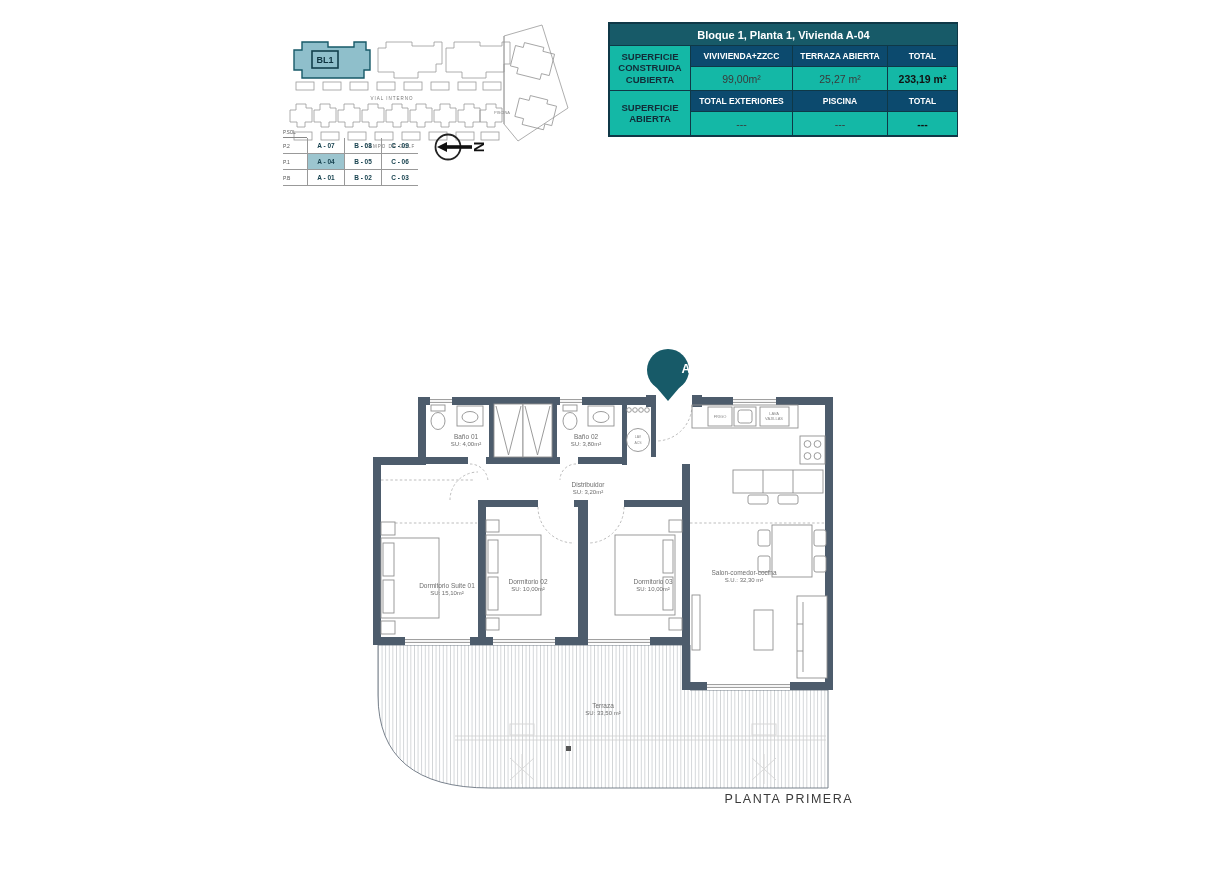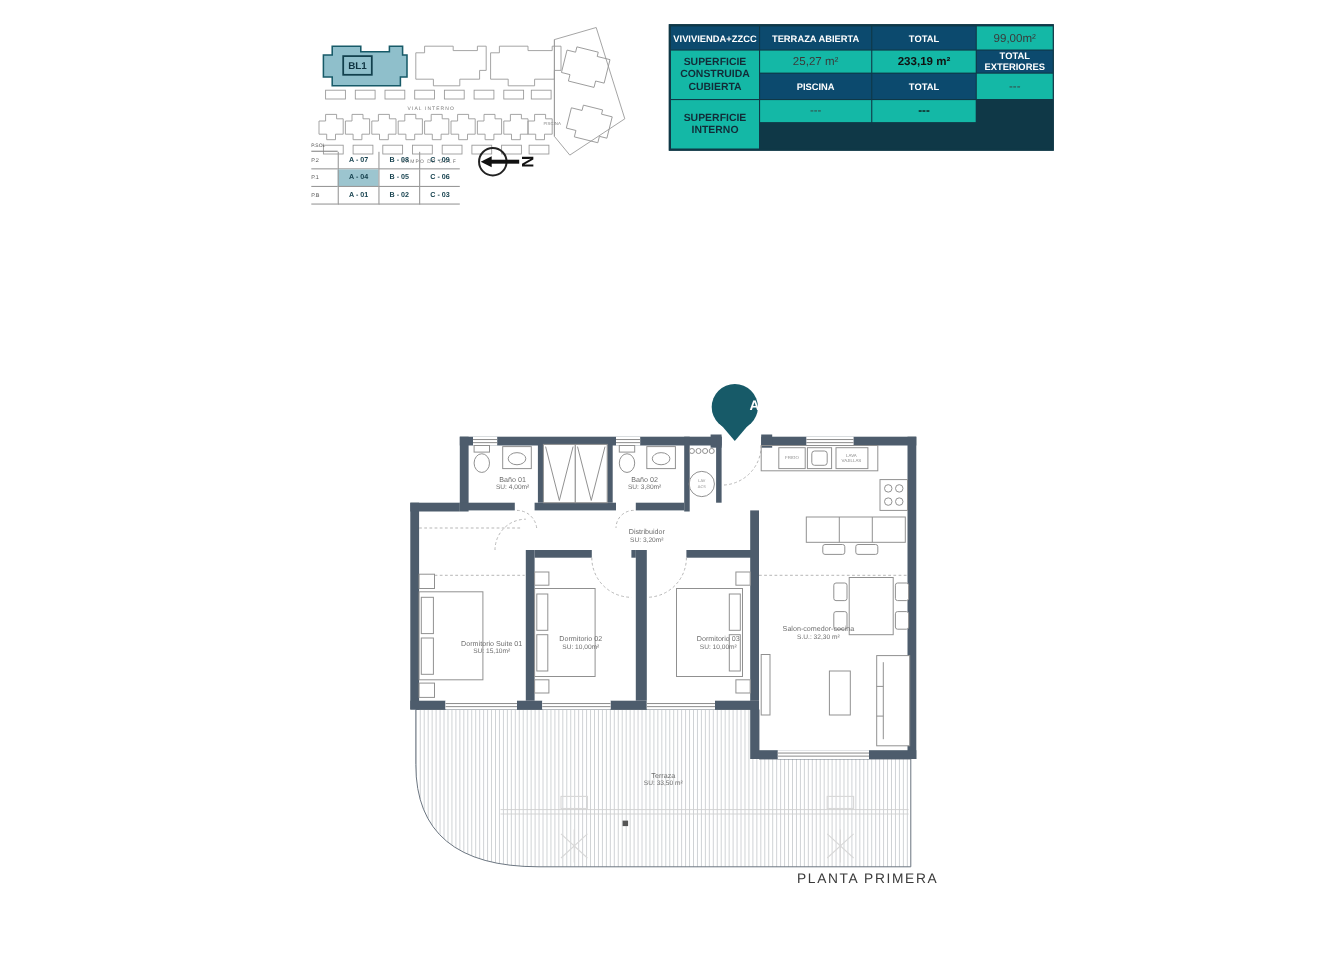--- a/index.html
+++ b/index.html
@@ -130,28 +130,29 @@
   </div>
 
   <svg style="position:absolute;left:432px;top:129px;" width="56" height="36" viewBox="0 0 56 36">
     <circle cx="16" cy="18" r="12.5" fill="none" stroke="#222" stroke-width="1.8"></circle>
     <polygon points="5,18 15,13 15,23" fill="#111"></polygon>
     <rect x="14" y="16.2" width="26" height="3.6" fill="#111"></rect>
     <text x="47" y="18" text-anchor="middle" dominant-baseline="central" font-size="15" font-weight="bold" fill="#111" transform="rotate(90 47 18)">N</text>
   </svg>
 
   <div class="summary">
+    <div class="cell title">Bloque 1, Planta 1, Vivienda A-04</div>
     <div class="cell rowlabel r1">SUPERFICIE CONSTRUIDA CUBIERTA</div>
     <div class="cell head">VIVIVIENDA+ZZCC</div>
     <div class="cell head">TERRAZA ABIERTA</div>
     <div class="cell head">TOTAL</div>
     <div class="cell val">99,00m²</div>
     <div class="cell val">25,27 m²</div>
     <div class="cell val total">233,19 m²</div>
-    <div class="cell rowlabel r2">SUPERFICIE INTERNO</div>
+    <div class="cell rowlabel r2">SUPERFICIE ABIERTA</div>
     <div class="cell head">TOTAL EXTERIORES</div>
     <div class="cell head">PISCINA</div>
     <div class="cell head">TOTAL</div>
     <div class="cell val">---</div>
     <div class="cell val">---</div>
     <div class="cell val total">---</div>
   </div>
 
   <div class="plan">
     <svg width="486" height="465" viewBox="0 0 486 465">

